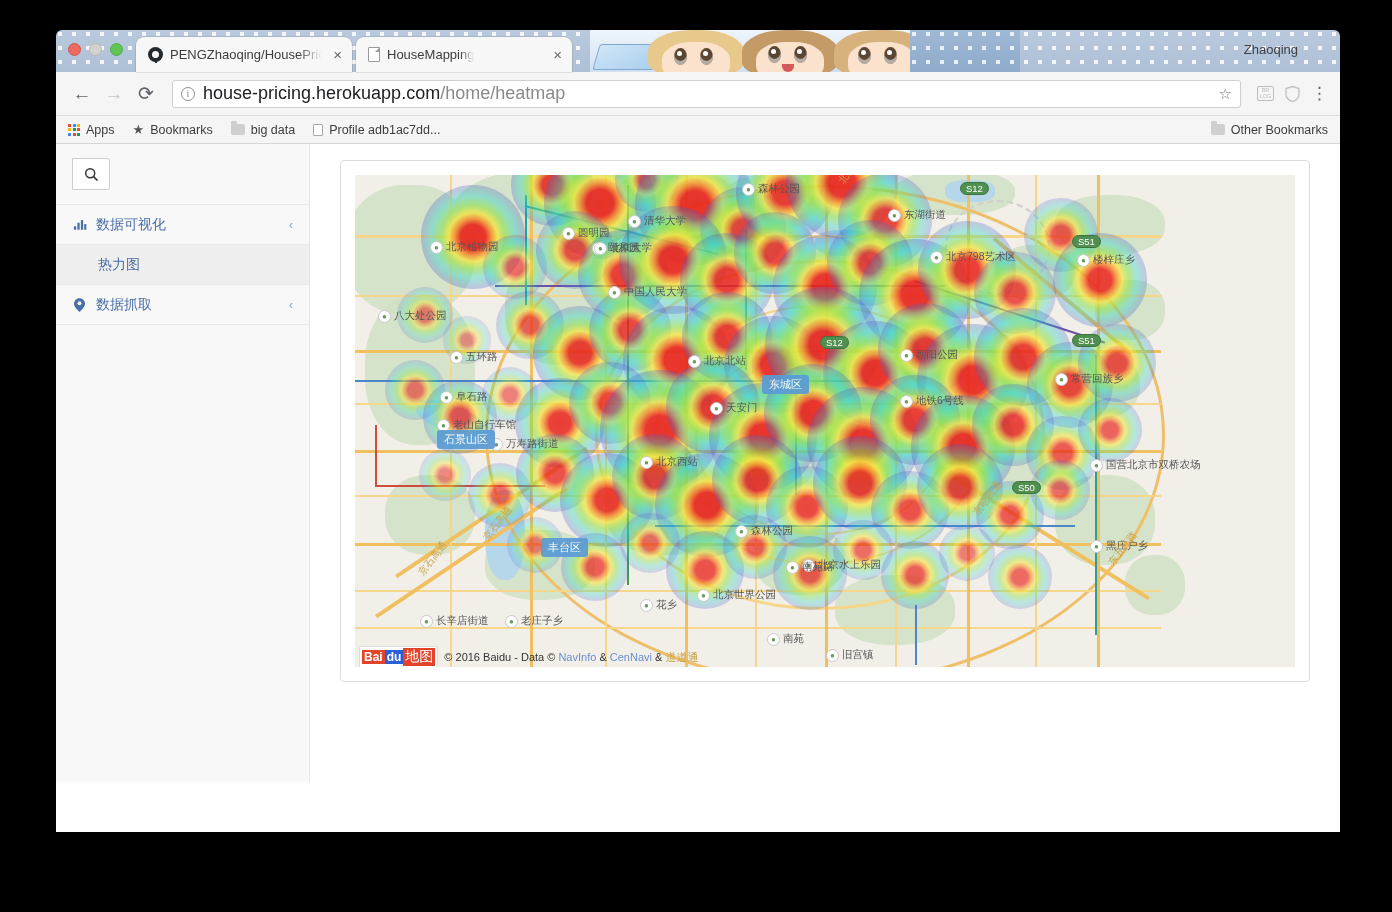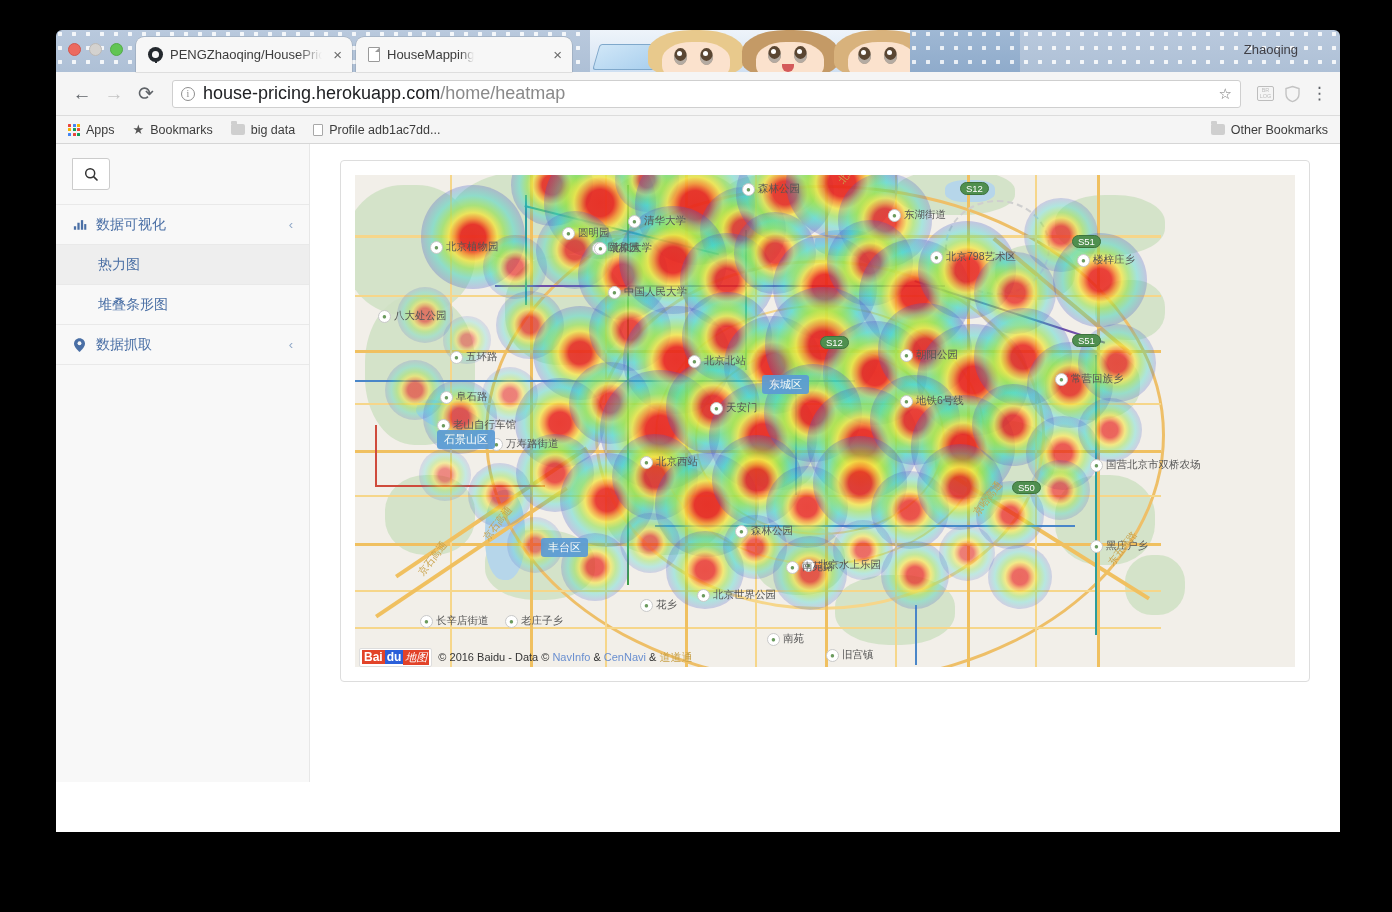--- a/index.html
+++ b/index.html
@@ -196,21 +196,21 @@
   .heat{ position:absolute; border-radius:50%; pointer-events:none; }
 
   #attrib{ position:absolute; left:0; bottom:0; width:100%; height:20px;
            display:flex; align-items:center; gap:6px; padding-left:4px;
            font-size:11px; color:#333; }
   #baidu-logo{ display:flex; align-items:center; background:#fff; border:1px solid #ddd;
                border-radius:2px; padding:1px 2px; gap:0; }
   .bai{ background:#e24329; color:#fff; font-weight:bold; font-size:12px; padding:0 2px;
         font-family:"Liberation Sans",sans-serif; }
   .du{ background:#2b5fd9; color:#fff; font-weight:bold; font-size:12px; padding:0 2px; }
-  .ditu{ background:#e24329; color:#fff; font-size:11px; padding:0 2px;font-style:italic; }
+  .ditu{ background:#e24329; color:#fff; font-size:14px; padding:0 2px; }
   .attr-link{ color:#6a8fd0; }
   .attr-link2{ color:#c9a24a; }
 </style>
 </head>
 <body>
 
 <div id="browser-window">
 
   <div id="tab-strip">
 
@@ -353,23 +353,20 @@
           </span>
           <span>数据可视化</span>
           <span class="caret">‹</span>
         </div>
 
 
         <div class="menu-item sub active">
           <span>热力图</span>
         </div>
 
-        <div class="menu-item sub">
-          <span>堆叠条形图</span>
-        </div>
 
         <div class="menu-item">
           <span class="mi-icon">
             <svg width="11" height="14" viewBox="0 0 12 15">
                 <path d="M6 0 C9.3 0 12 2.7 12 6 C12 10 6 15 6 15 C6 15 0 10 0 6 C0 2.7 2.7 0 6 0 Z" fill="#4a6fa5"></path>
                 <circle cx="6" cy="5.6" r="2.1" fill="#f8f8f8"></circle>
               </svg>
           </span>
           <span>数据抓取</span>
           <span class="caret">‹</span>

